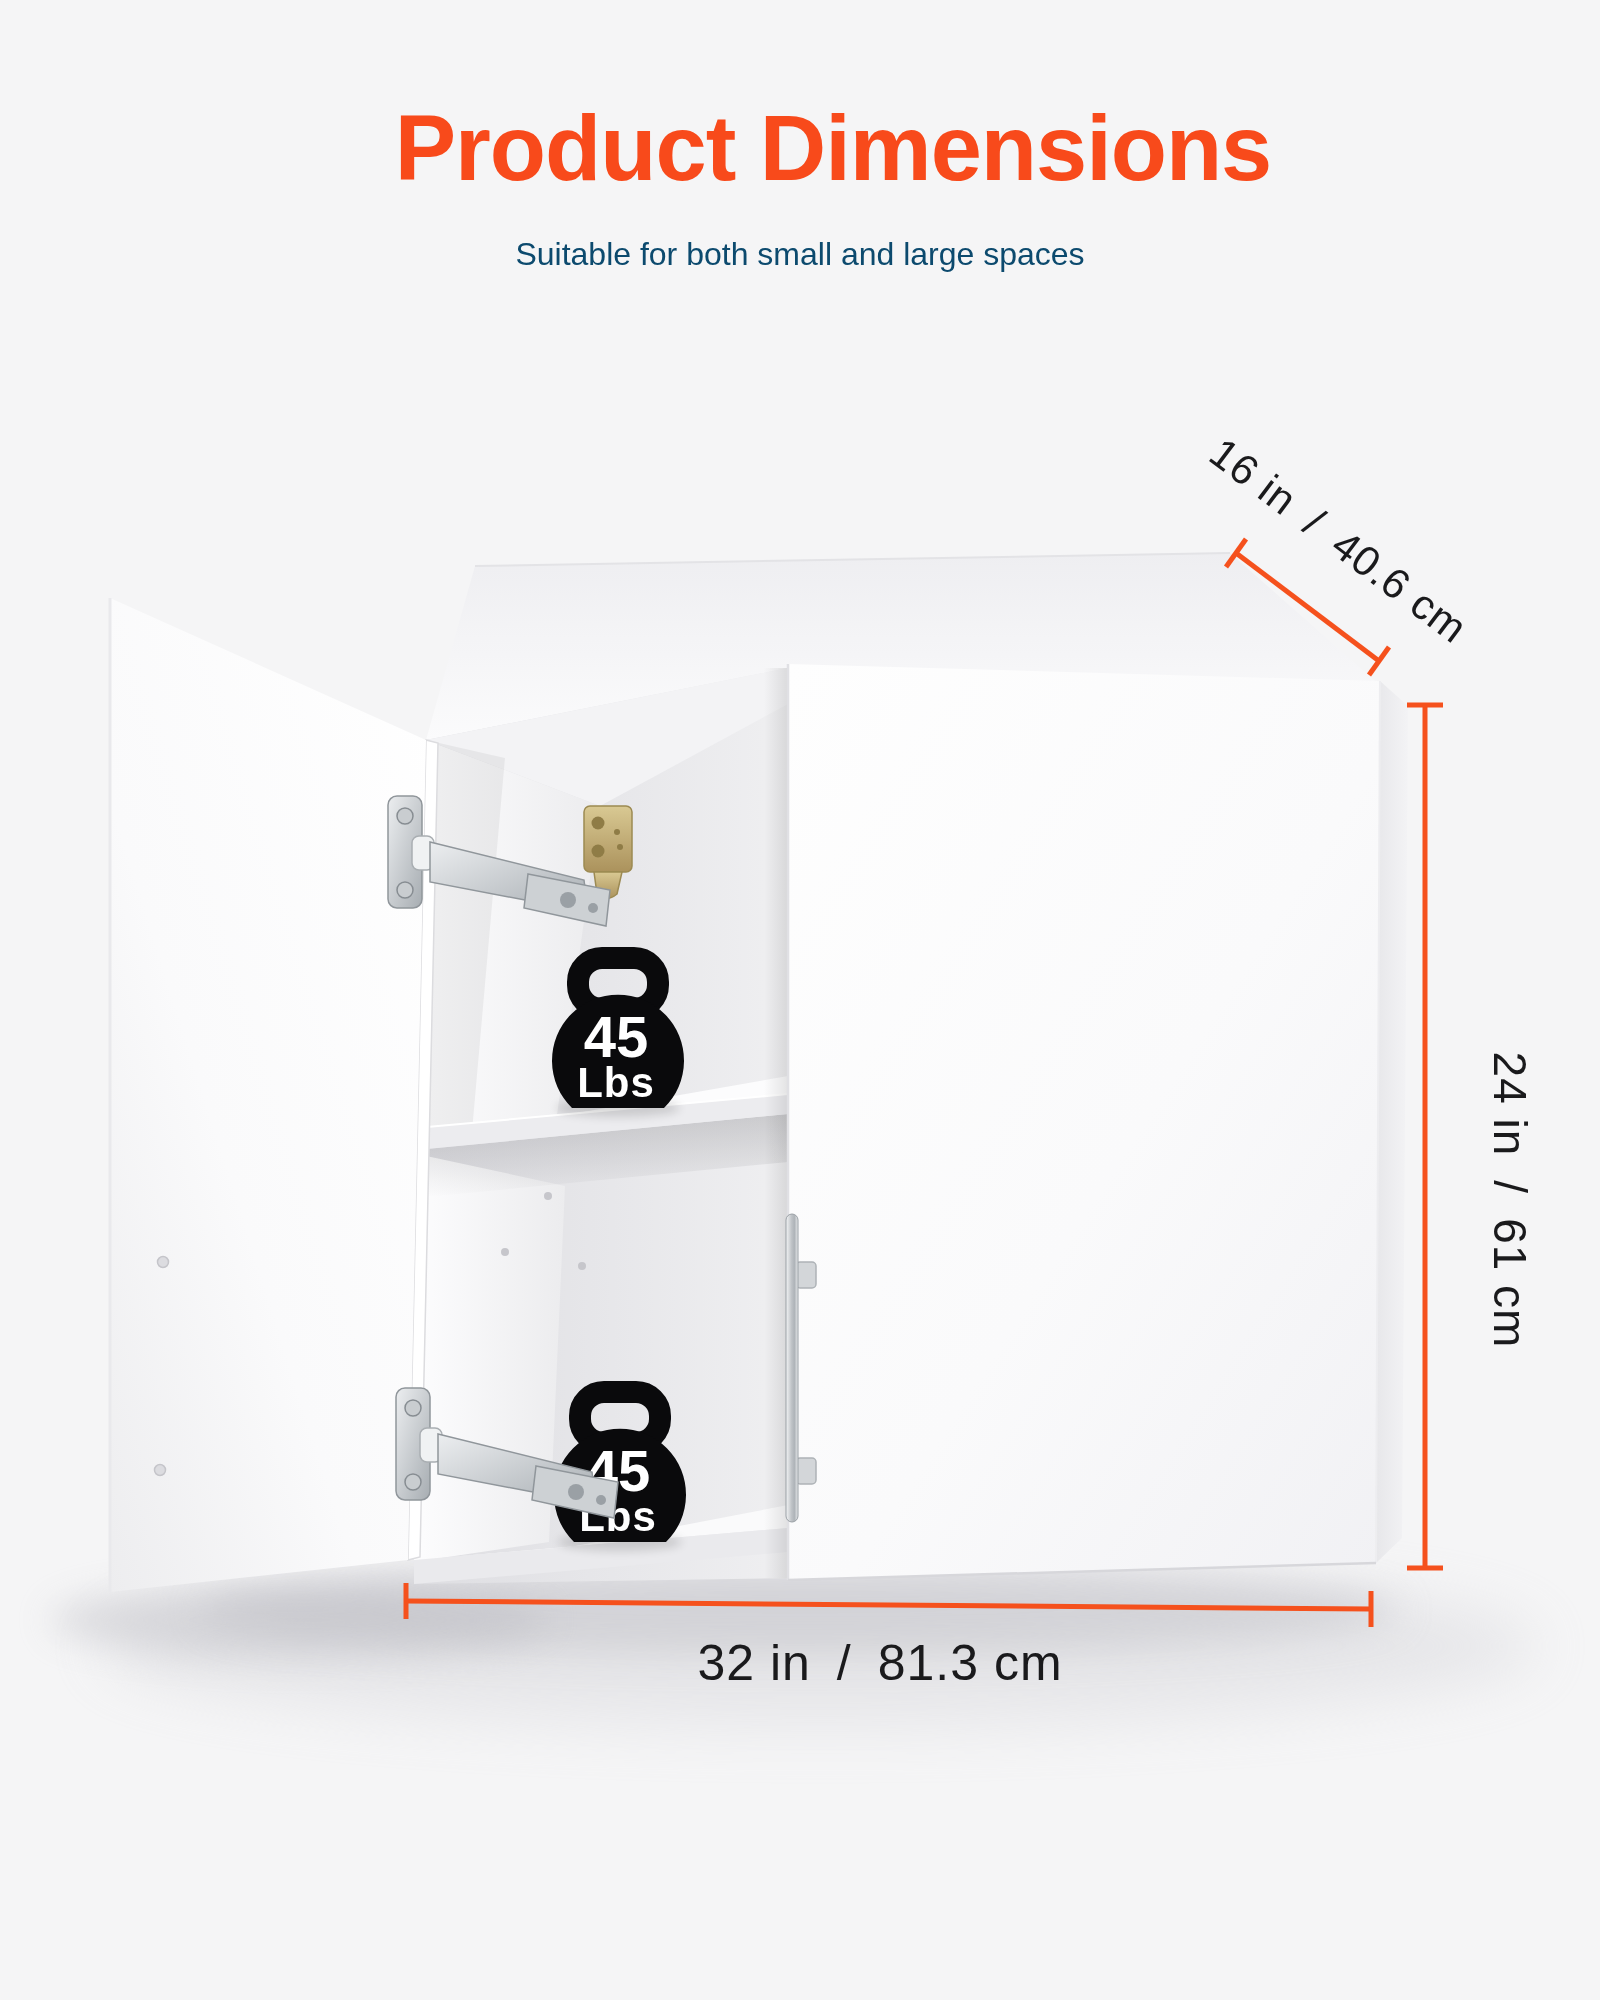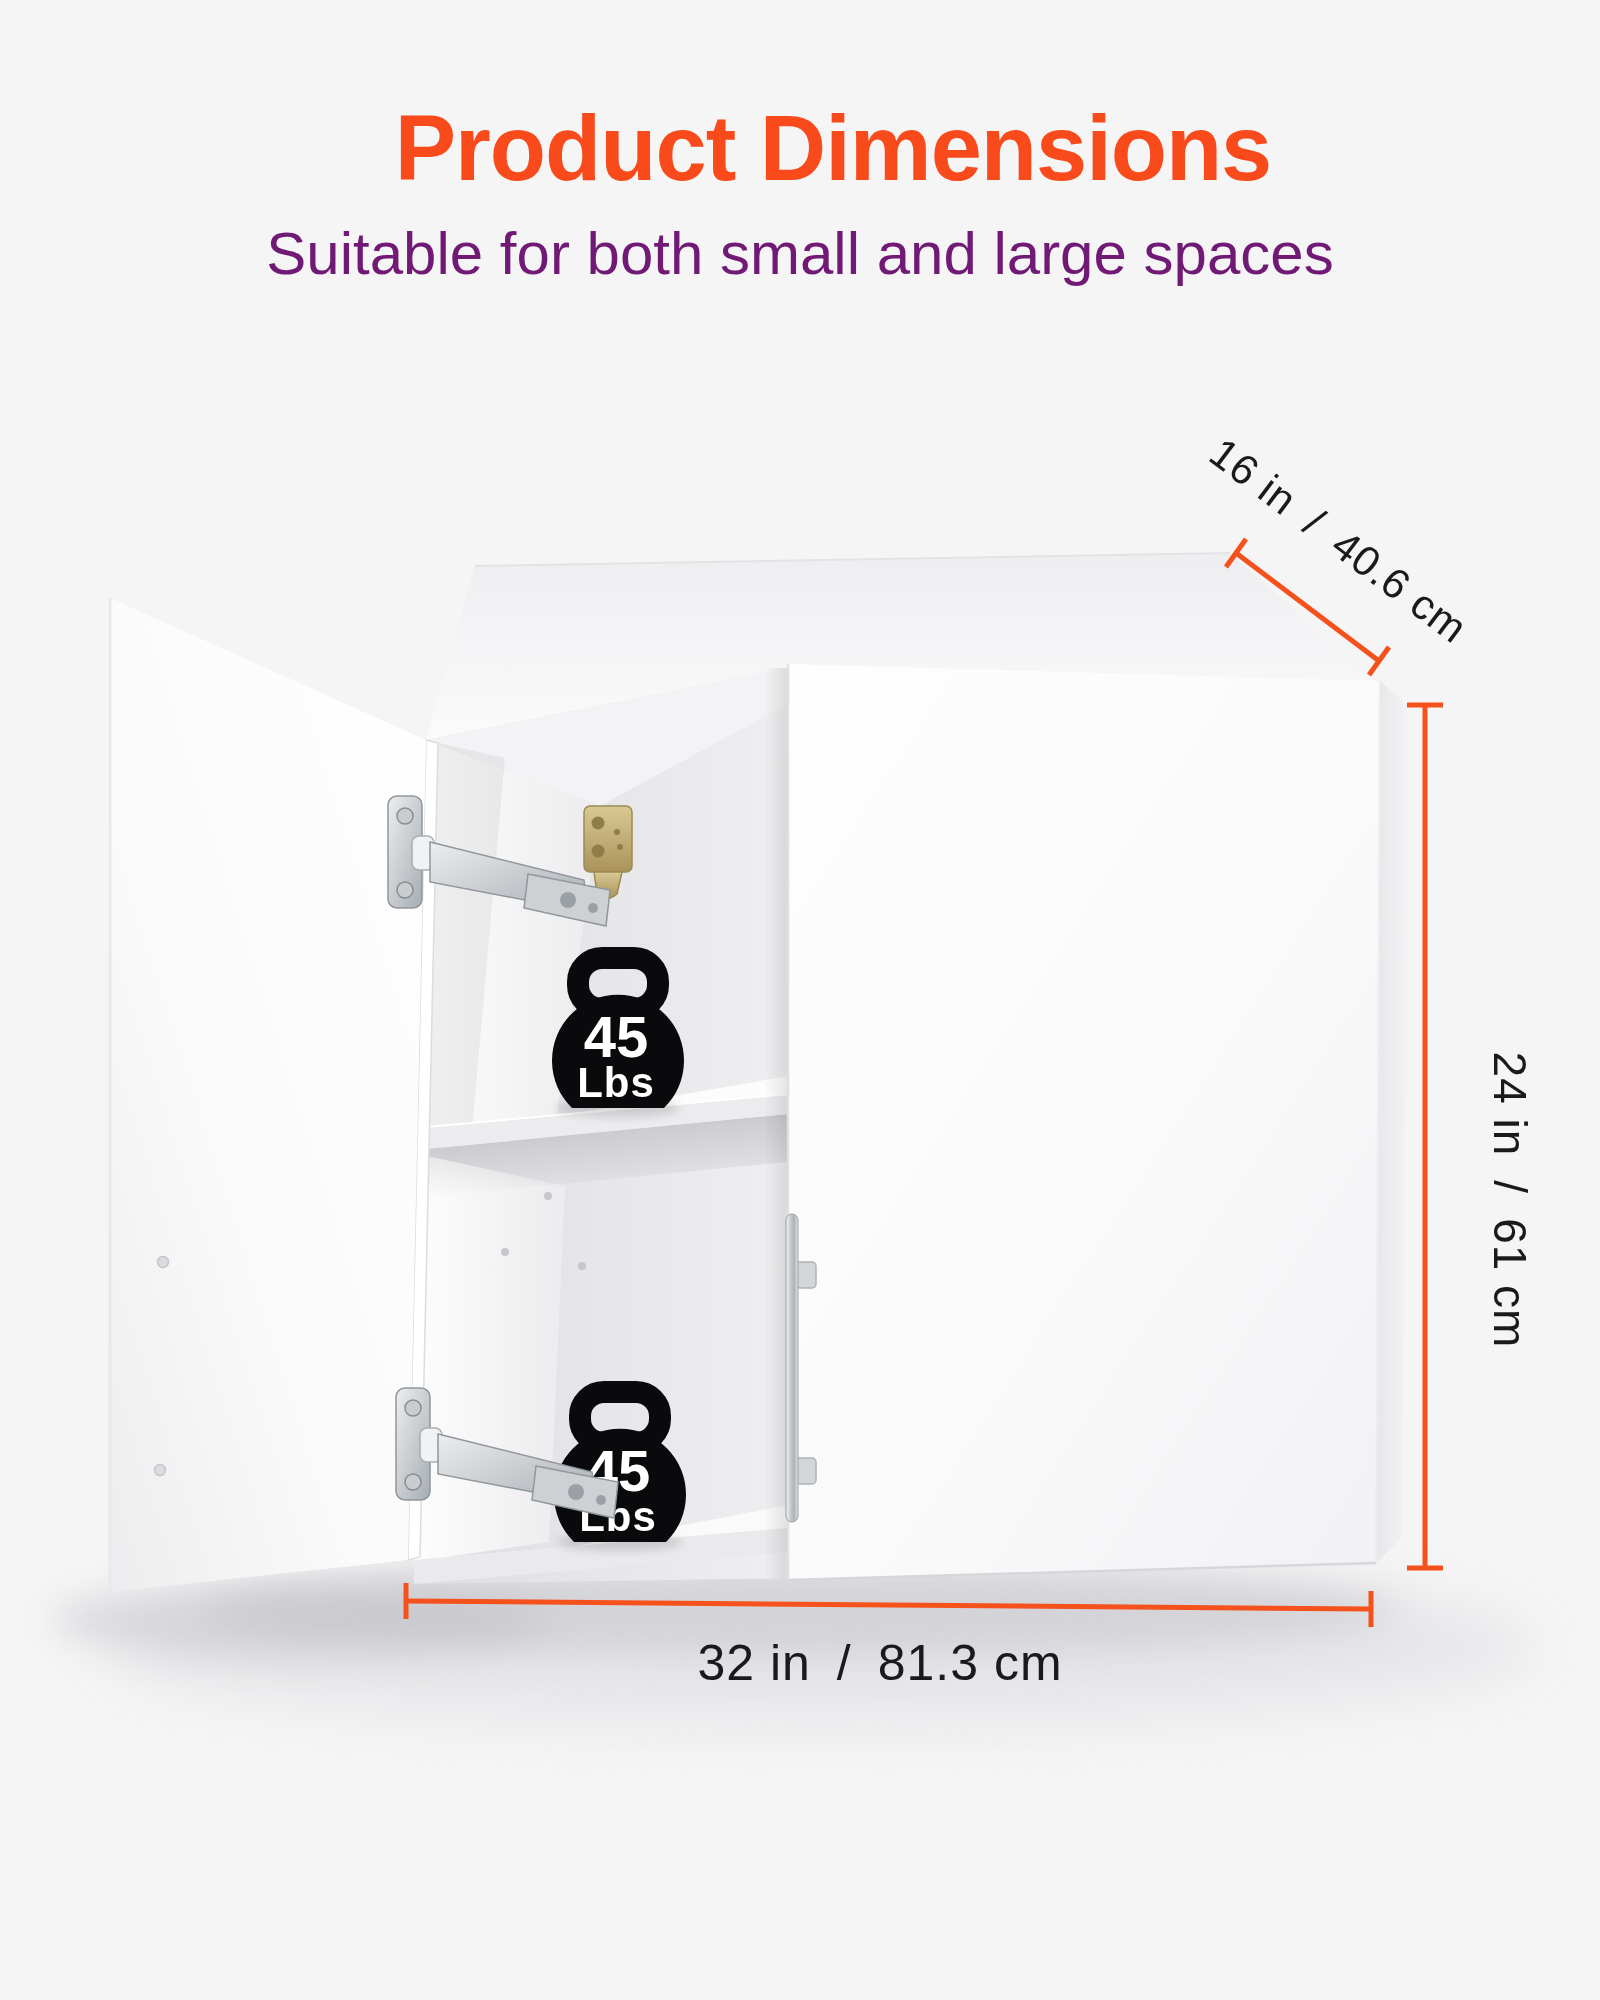--- a/index.html
+++ b/index.html
@@ -18,21 +18,21 @@
   .stage{position:absolute;inset:0;}
   .header{position:absolute;left:0;top:0;width:1600px;text-align:center;z-index:5;}
   .title{
     margin:0;position:absolute;left:0;top:100px;width:1600px;
     font-size:92px;line-height:96px;font-weight:bold;letter-spacing:-1px;
     color:var(--title-color);
     padding-left:33px;
   }
   .subtitle{
     margin:0;position:absolute;left:0;top:226px;width:1600px;
-    font-size:60px;line-height:56px;font-weight:normal;color:#701a75;
+    font-size:32px;line-height:56px;font-weight:normal;color:#0c4a6e;
   }
   svg{position:absolute;left:0;top:0;}
   .dim-line{stroke:var(--accent);stroke-width:5;fill:none;}
   .dim-label{fill:var(--ink);letter-spacing:1px;}
   .kb-num{fill:#ffffff;font-weight:bold;font-size:58px;text-anchor:middle;}
   .kb-unit{fill:#ffffff;font-weight:bold;font-size:42px;text-anchor:middle;letter-spacing:1px;}
   .hairline{stroke:#e3e3e6;stroke-width:2;fill:none;}
 </style>
 </head>
 <body>

